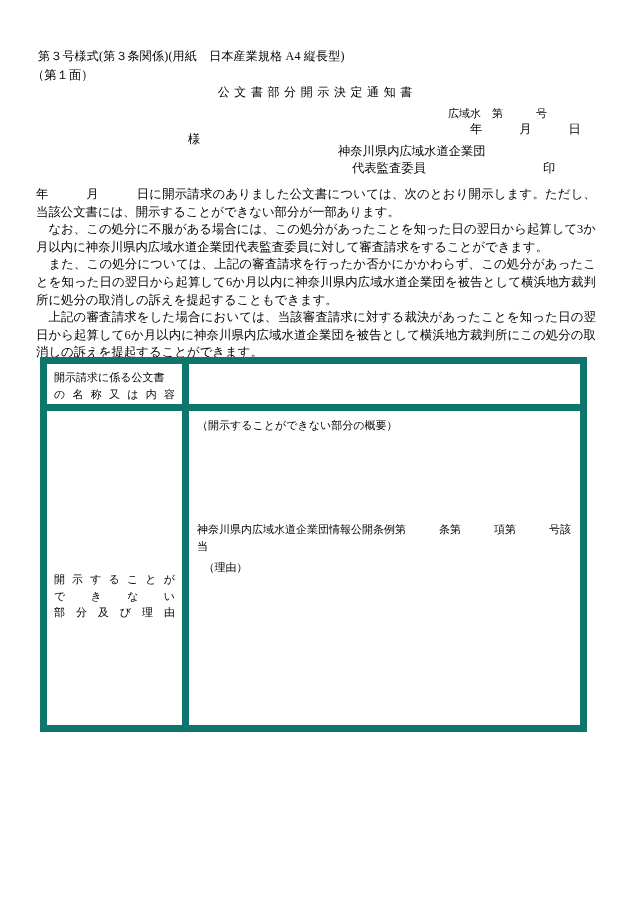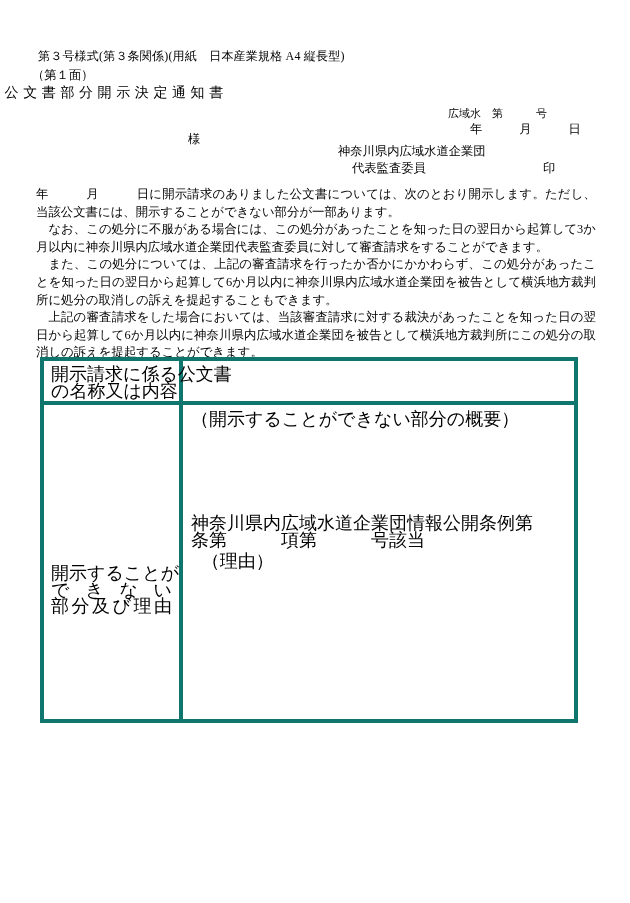--- a/index.html
+++ b/index.html
@@ -39,21 +39,22 @@
     line-height: 19px;
     white-space: nowrap;
   }
 
   
   .doc-title {
     position: absolute;
     left: 0;
     top: 84px;
     width: 630px;
-    font-size: 14px;
+    text-align: center;
+    font-size: 12px;
     letter-spacing: 4.6px;
     text-indent: 4.6px;
     white-space: nowrap;
   }
 
   
   .doc-number {
     position: absolute;
     left: 448px;
     top: 105px;
@@ -127,24 +128,24 @@
   
   .doc-table {
     position: absolute;
     left: 40px;
     top: 357px;
     width: 526px;
     border-collapse: collapse;
     table-layout: fixed;
   }
   .doc-table td {
-    border: 4px solid #0f766e;
+    border: 7px solid #0f766e;
     vertical-align: top;
     padding: 0;
-    font-size: 18px;
+    font-size: 11px;
   }
   .col-label { width: 135px; }
   .col-value { width: 391px; }
 
   .row1 .col-label { height: 40px; }
   .row2 .col-label { height: 314px; }
 
   
   .label-box {
     padding: 5px 7px 0 7px;

